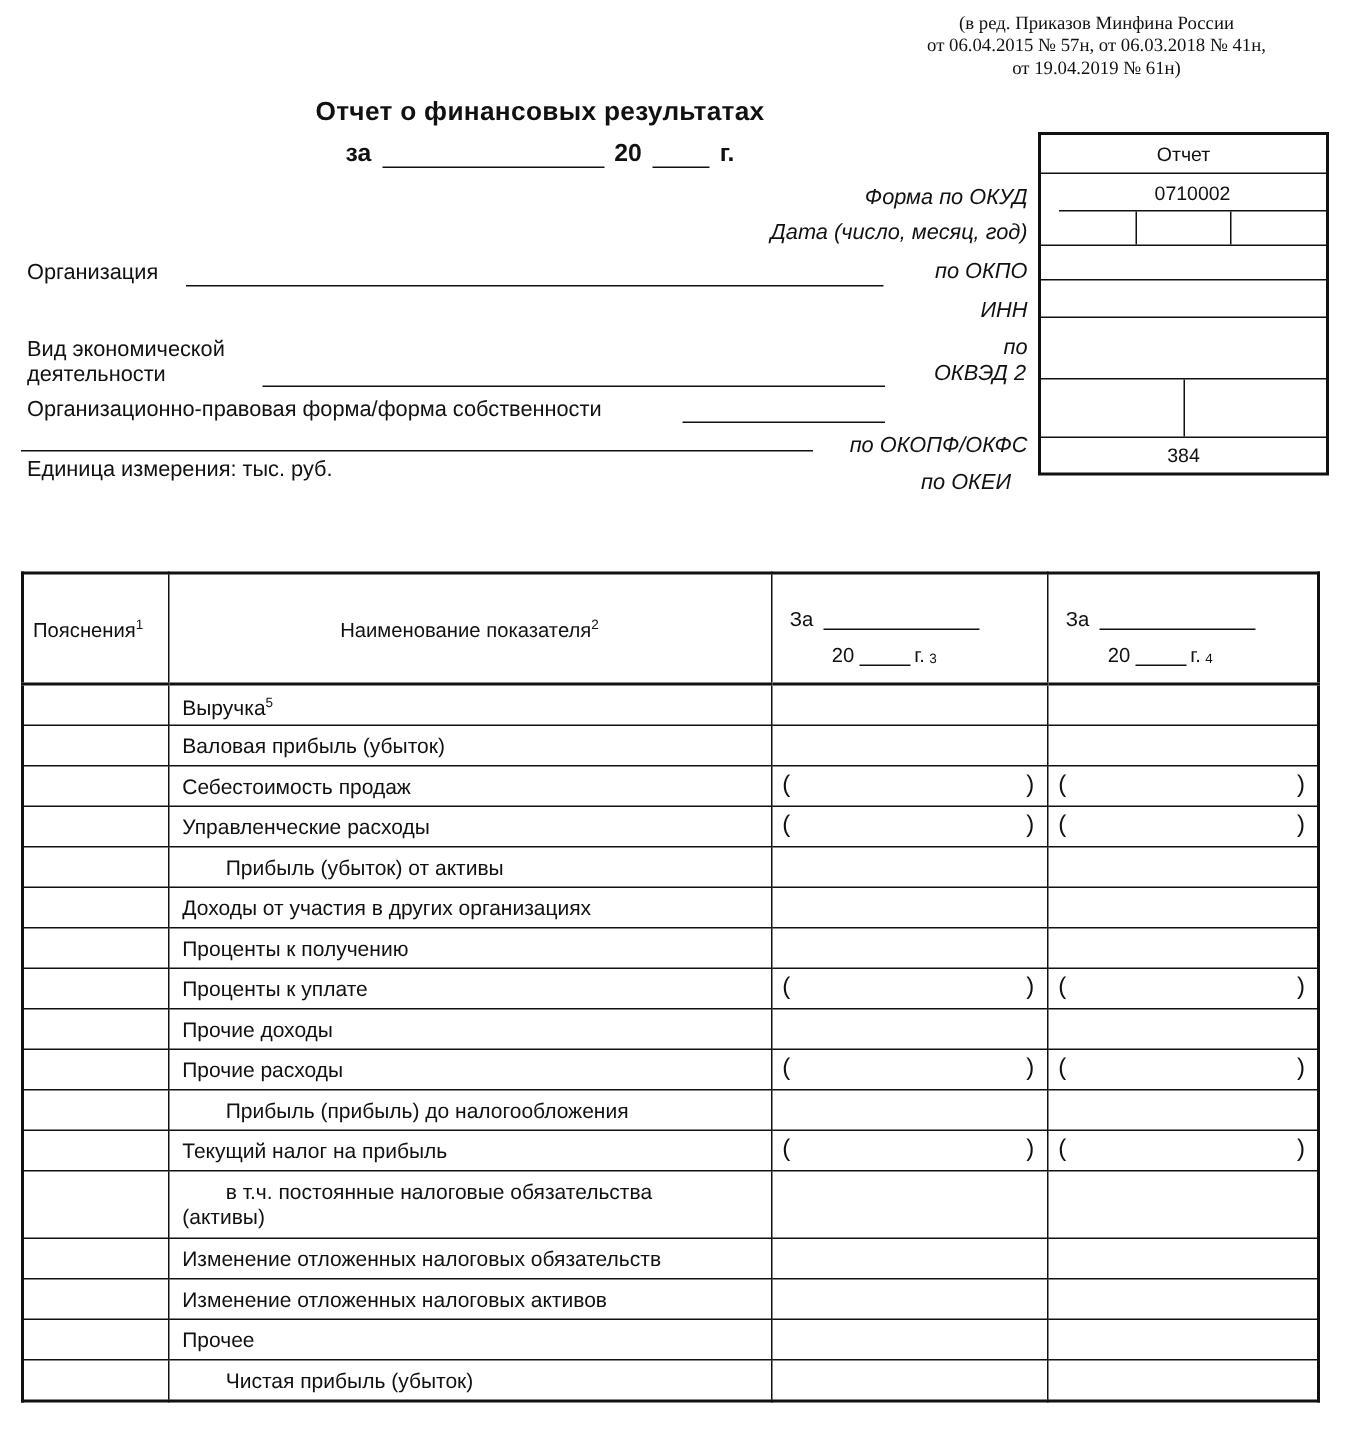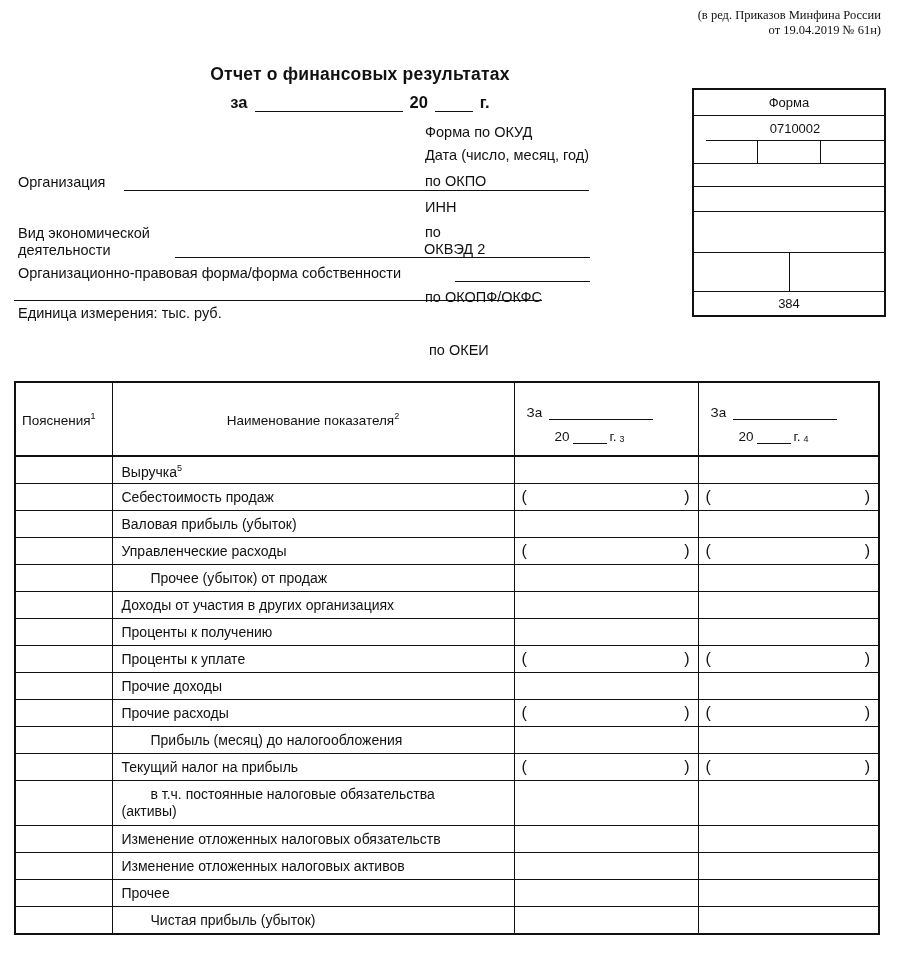--- a/index.html
+++ b/index.html
@@ -15,21 +15,21 @@
     color: #111111;
     overflow: hidden;
   }
 
   
   .legal-note {
     position: absolute;
     top: 8px;
     right: 20px;
     width: 300px;
-    text-align: right;
+    text-align: center;
     font-family: "Liberation Serif", serif;
     font-size: 12.5px;
     line-height: 15px;
     color: #111;
   }
 
   
   .title-block {
     position: absolute;
     top: 64px;
@@ -106,25 +106,26 @@
   }
   .rline {
     position: absolute;
     border-bottom: 1.6px solid #111;
     height: 0;
   }
   
   .cap {
     position: absolute;
     right: 0;
-    text-align: left;
+    text-align: right;
     font-size: 14.5px;
     line-height: 16px;
     white-space: nowrap;
     width: 260px;
+    font-style: italic;
   }
 
   
   .main-table {
     position: absolute;
     left: 14px;
     top: 381px;
     width: 864px;
     border-collapse: collapse;
     table-layout: fixed;
@@ -198,20 +199,21 @@
   }
   
   .main-table { border: 2px solid #111; }
   .main-table thead th { border-bottom-width: 2px; }
 </style>
 </head>
 <body>
 
 <div class="legal-note">
   <div>(в ред. Приказов Минфина России</div>
+  <div>от 06.04.2015 № 57н, от 06.03.2018 № 41н,</div>
   <div>от 19.04.2019 № 61н)</div>
 </div>
 
 <div class="title-block">
   <div class="title-main">Отчет о финансовых результатах</div>
   <div class="title-period">
     <span>за</span>
     <span class="rule rule-long"></span>
     <span>20</span>
     <span class="rule rule-short"></span>
@@ -235,26 +237,26 @@
 
   <div class="lbl" style="left:18px; top:305px;text-align:center;">Единица измерения: тыс. руб.</div>
 
   <div class="cap" style="top:124px; right:7px;">Форма по ОКУД</div>
   <div class="cap" style="top:147px; right:7px;">Дата (число, месяц, год)</div>
   <div class="cap" style="top:173px; right:7px;">по ОКПО</div>
   <div class="cap" style="top:199px; right:7px;">ИНН</div>
   <div class="cap" style="top:224px; right:7px;">по</div>
   <div class="cap" style="top:241px; right:8px;">ОКВЭД 2</div>
   <div class="cap" style="top:289px; right:7px;">по ОКОПФ/ОКФС</div>
-  <div class="cap" style="top:314px; right:3px;margin-top:28px;">по ОКЕИ</div>
+  <div class="cap" style="top:314px; right:18px;">по ОКЕИ</div>
 </div>
 
 <div class="codes-table">
   <div class="crow r-kody">
-    <div class="ccell">Форма</div>
+    <div class="ccell">Отчет</div>
   </div>
   <div class="crow r-okud">
     <div class="ccell">0710002</div>
   </div>
   <div class="crow r-data">
     <div class="ccell"></div>
     <div class="ccell"></div>
     <div class="ccell"></div>
   </div>
   <div class="crow r-okpo">
@@ -322,39 +324,39 @@
   </thead>
   <tbody>
       <tr>
         <td></td>
         <td class="cell-name"><span>Выручка</span><sup>5</sup></td>
         <td class="val-cell"></td>
         <td class="val-cell"></td>
       </tr>
       <tr>
         <td></td>
+        <td class="cell-name"><span>Валовая прибыль (убыток)</span></td>
+        <td class="val-cell"></td>
+        <td class="val-cell"></td>
+      </tr>
+      <tr>
+        <td></td>
         <td class="cell-name"><span>Себестоимость продаж</span></td>
         <td class="val-cell paren"></td>
         <td class="val-cell paren"></td>
       </tr>
       <tr>
         <td></td>
-        <td class="cell-name"><span>Валовая прибыль (убыток)</span></td>
-        <td class="val-cell"></td>
-        <td class="val-cell"></td>
-      </tr>
-      <tr>
-        <td></td>
         <td class="cell-name"><span>Управленческие расходы</span></td>
         <td class="val-cell paren"></td>
         <td class="val-cell paren"></td>
       </tr>
       <tr>
         <td></td>
-        <td class="cell-name indent"><span>Прочее (убыток) от продаж</span></td>
+        <td class="cell-name indent"><span>Прибыль (убыток) от активы</span></td>
         <td class="val-cell"></td>
         <td class="val-cell"></td>
       </tr>
       <tr>
         <td></td>
         <td class="cell-name"><span>Доходы от участия в других организациях</span></td>
         <td class="val-cell"></td>
         <td class="val-cell"></td>
       </tr>
       <tr>
@@ -376,21 +378,21 @@
         <td class="val-cell"></td>
       </tr>
       <tr>
         <td></td>
         <td class="cell-name"><span>Прочие расходы</span></td>
         <td class="val-cell paren"></td>
         <td class="val-cell paren"></td>
       </tr>
       <tr>
         <td></td>
-        <td class="cell-name indent"><span>Прибыль (месяц) до налогообложения</span></td>
+        <td class="cell-name indent"><span>Прибыль (прибыль) до налогообложения</span></td>
         <td class="val-cell"></td>
         <td class="val-cell"></td>
       </tr>
       <tr>
         <td></td>
         <td class="cell-name"><span>Текущий налог на прибыль</span></td>
         <td class="val-cell paren"></td>
         <td class="val-cell paren"></td>
       </tr>
       <tr class="tall">

